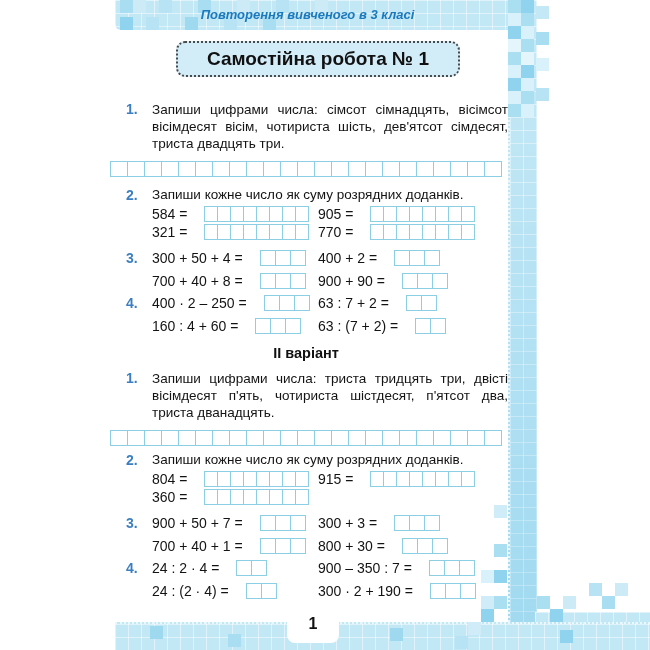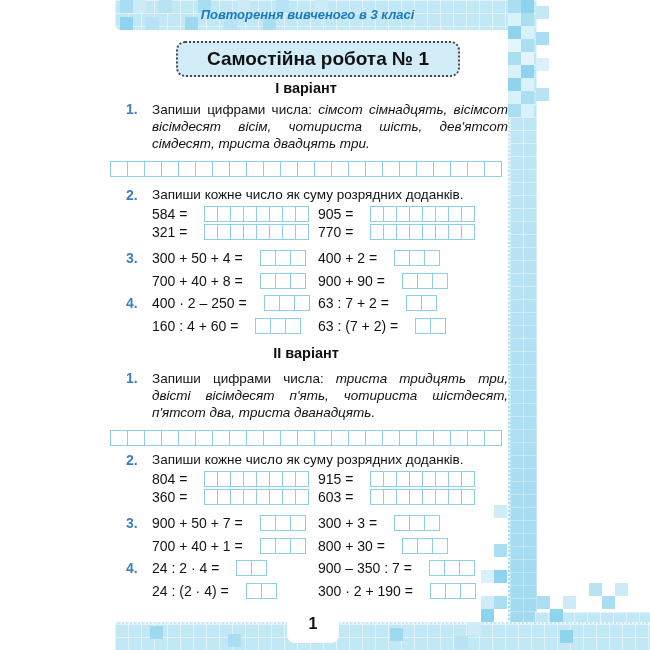--- a/index.html
+++ b/index.html
@@ -53,21 +53,21 @@
     font-size:14.5px;font-weight:bold;color:#111;
   }
   
   .exercise{position:absolute;left:108px;width:400px;}
   .ex-num{
     position:absolute;left:18px;top:0;
     font-size:14px;font-weight:bold;color:#3c7fc0;
   }
   .ex-body{margin-left:44px;}
   .ex-text{font-size:13.5px;line-height:17.2px;text-align:justify;color:#131313;}
-  .ex-text .it{font-style:italic;margin-top:32px;}
+  .ex-text .it{margin-top:32px;}
   .instruction{font-size:13.5px;color:#131313;}
   
   .cells{display:flex;}
   .cells span{
     box-sizing:border-box;border:1px solid #8ccfe5;background:#fff;
     margin-left:-1px;flex:0 0 auto;
   }
   .cells span:first-child{margin-left:0;}
   .cells-a{margin-left:-42px;margin-top:8px;}
   .cells-a span{width:18px;height:16px;}
@@ -146,21 +146,20 @@
     </div>
   <div id="page-number-tab"></div>
   <div id="page-number">1</div>
 
   <div id="header-text">Повторення вивченого в 3 класі</div>
 
   <div id="title-box">
     <span>Самостійна робота № 1</span>
   </div>
 
-  <div class="variant-heading" style="top:80px;">І варіант</div>
 
   <div class="exercise" style="top:101px;">
     <span class="ex-num">1.</span>
     <div class="ex-body">
       <div class="ex-text"><span>Запиши цифрами числа: </span><span class="it">сімсот сімнадцять, вісімсот вісімдесят вісім, чотириста шість, дев'ятсот сімдесят, триста двадцять три.</span></div>
       <div class="cells cells-a">
           <span></span>
           <span></span>
           <span></span>
           <span></span>
@@ -390,33 +389,20 @@
             <span></span>
             <span></span>
             <span></span>
             <span></span>
             <span></span>
             <span></span>
             <span></span>
             <span></span>
           </span>
         </div>
-      <div class="pair-item">
-          <span class="lbl">603 =</span>
-          <span class="cells cells-b">
-            <span></span>
-            <span></span>
-            <span></span>
-            <span></span>
-            <span></span>
-            <span></span>
-            <span></span>
-            <span></span>
-          </span>
-        </div>
     </div>
   </div>
 
   <div class="exercise" style="top:515px;">
     <span class="ex-num">3.</span>
     <div class="pairs expr">
       <div class="pair-item">
           <span class="lbl">900 + 50 + 7 =</span>
           <span class="cells cells-c">
             <span></span>

